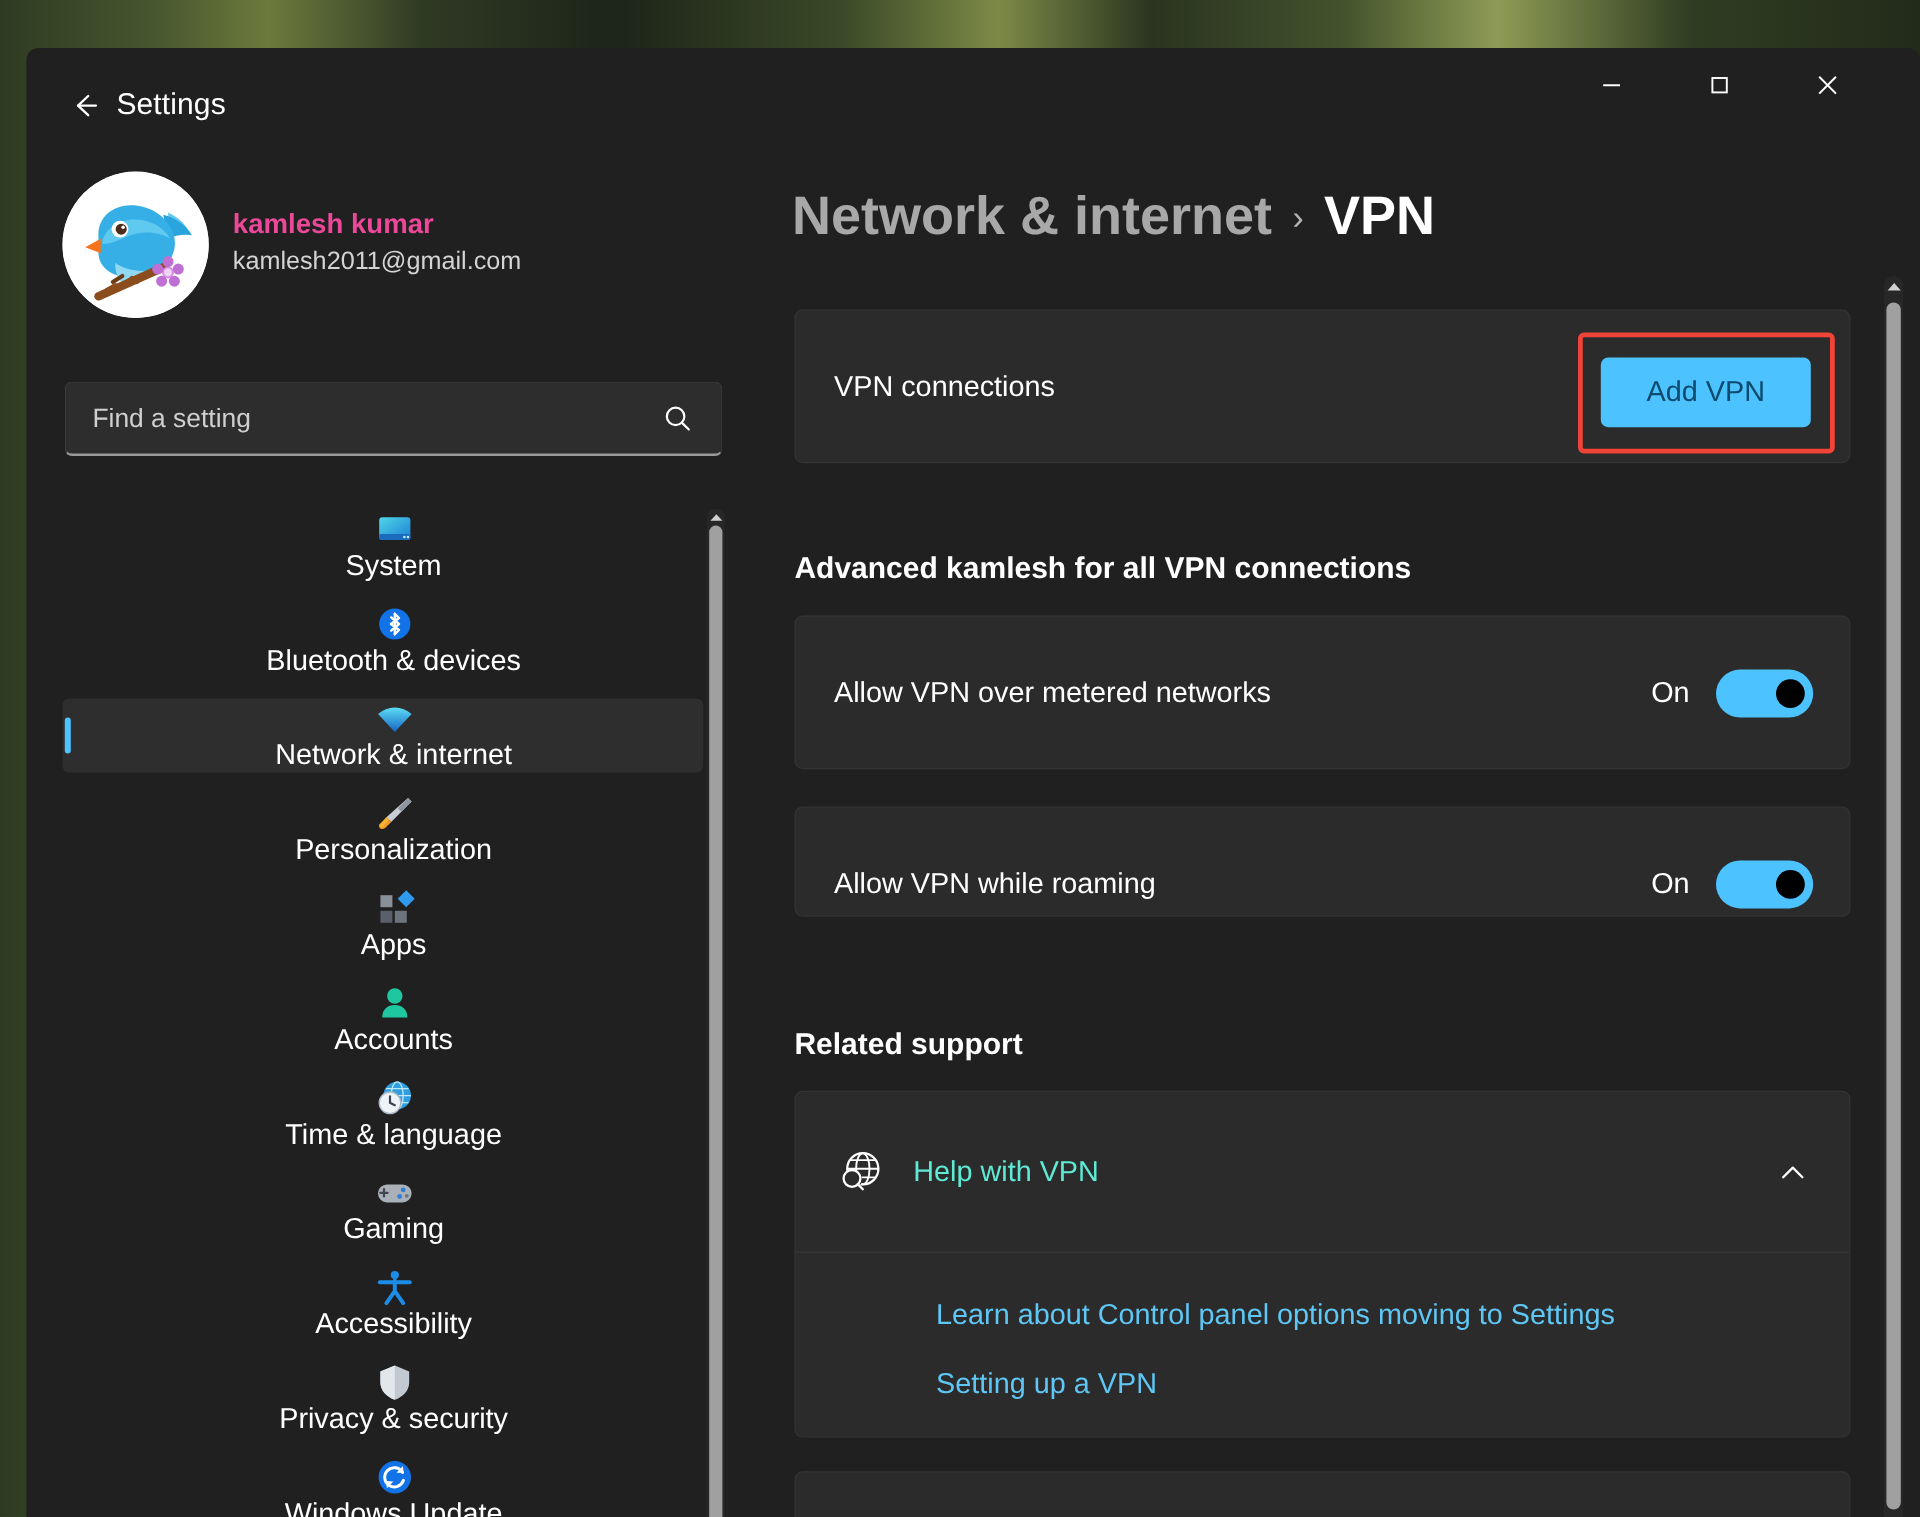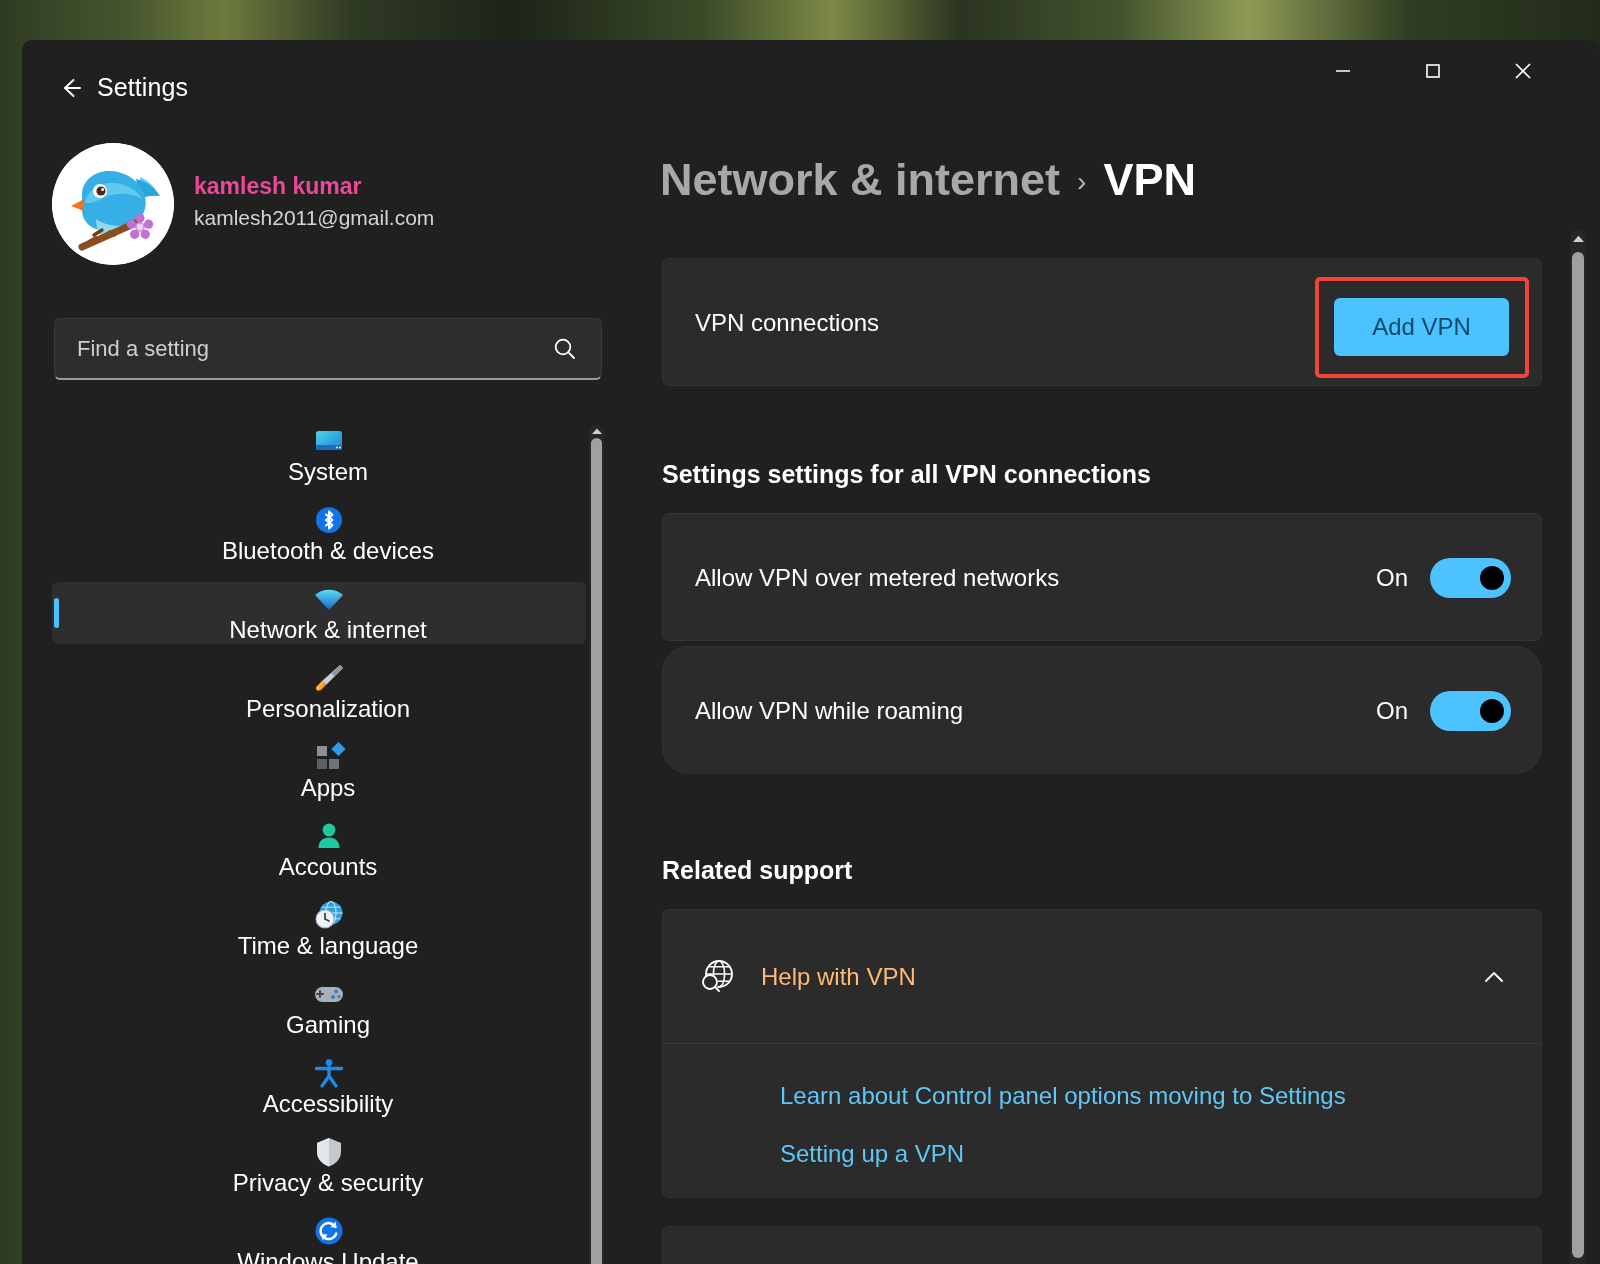--- a/index.html
+++ b/index.html
@@ -270,21 +270,21 @@
     position: absolute;
     left: 40px;
     font-size: 25px;
     font-weight: bold;
     color: #ffffff;
   }
   #heading-advanced { top: 328px; }
   #heading-related  { top: 724px; }
 
   #card-metered { top: 381px; height: 128px; }
-  #card-roaming { top: 514px; height: 128px; border-radius: 27px; }
+  #card-roaming { top: 540px; height: 92px; }
 
   .setting-label {
     position: absolute;
     left: 32px; top: 50px;
     font-size: 24px;
     color: #ffffff;
   }
   .toggle-wrap {
     position: absolute;
     right: 30px; top: 44px;
@@ -322,21 +322,21 @@
     cursor: pointer;
   }
   #help-globe-icon {
     margin-left: 32px;
     width: 42px; height: 42px;
     flex: none;
   }
   #help-with-vpn-label {
     margin-left: 24px;
     font-size: 24px;
-    color: #fdba74;
+    color: #5eead4;
   }
   #help-chevron {
     position: absolute;
     right: 30px; top: 50px;
     width: 34px; height: 34px;
     display: flex; align-items: center; justify-content: center;
     cursor: pointer;
   }
   #help-body {
     position: absolute;
@@ -641,21 +641,21 @@
     <div id="breadcrumb">
       <span id="crumb-parent">Network &amp; internet</span>
       <span id="crumb-sep">›</span>
       <span id="crumb-current">VPN</span>
     </div>
 
     <div id="card-vpn-connections" class="card">
       <span id="vpn-connections-label">VPN connections</span>
     </div>
 
-    <div id="heading-advanced" class="section-heading">Settings settings for all VPN connections</div>
+    <div id="heading-advanced" class="section-heading">Advanced kamlesh for all VPN connections</div>
 
     <div id="card-metered" class="card">
       <span class="setting-label">Allow VPN over metered networks</span>
       <span class="toggle-wrap">
         <span class="toggle-state">On</span>
         <span class="toggle">
           <span class="knob"></span>
         </span>
       </span>
     </div>

